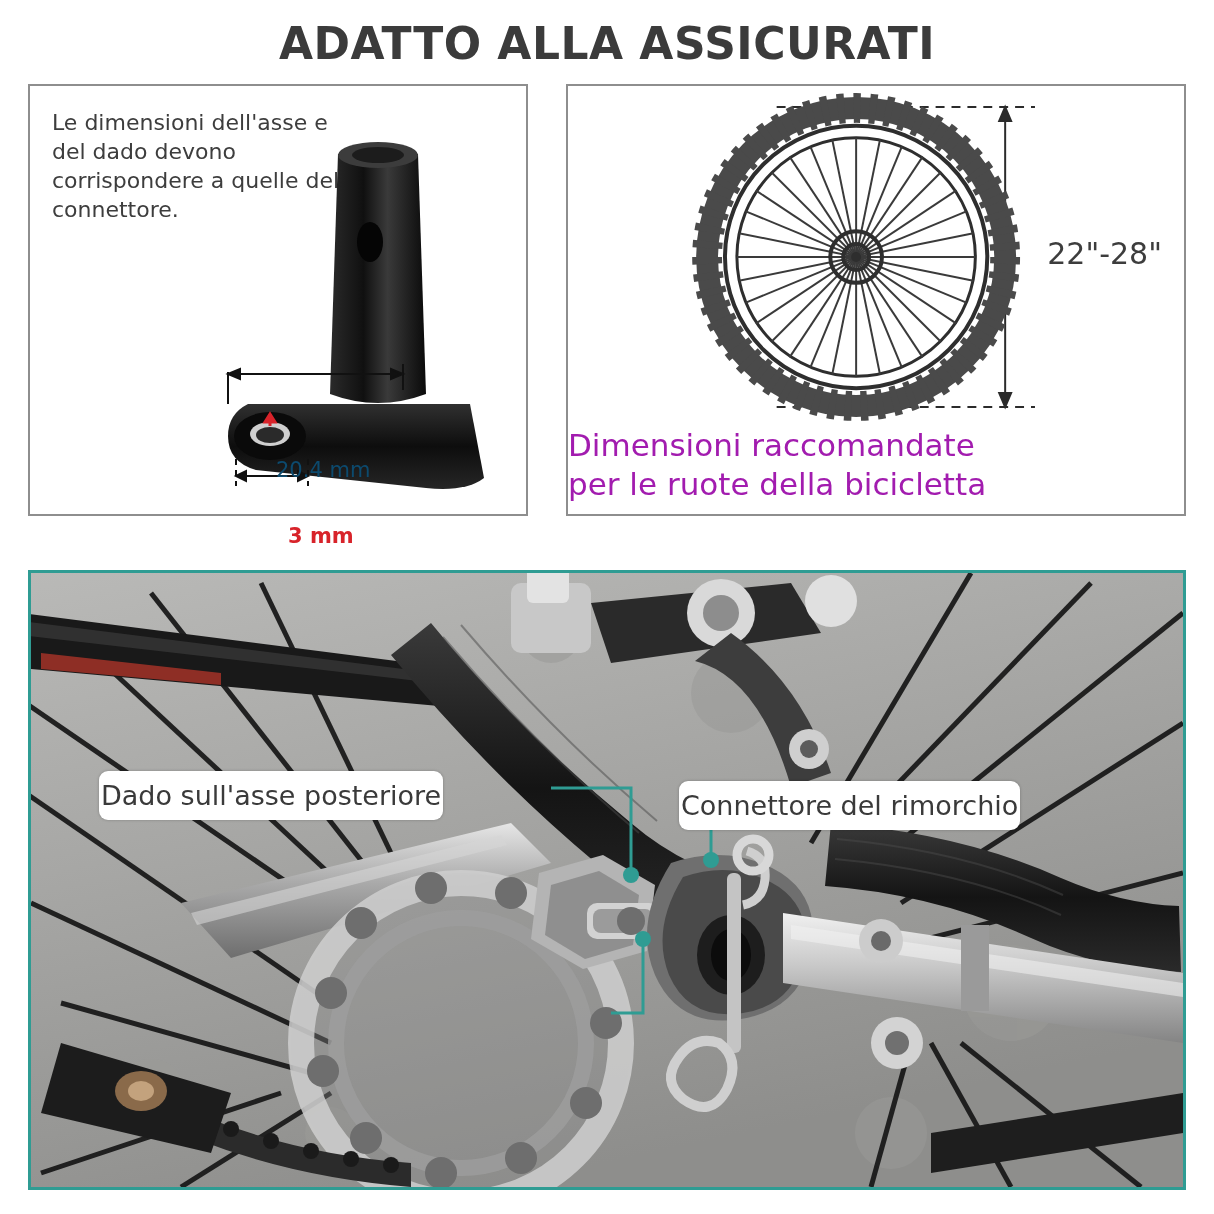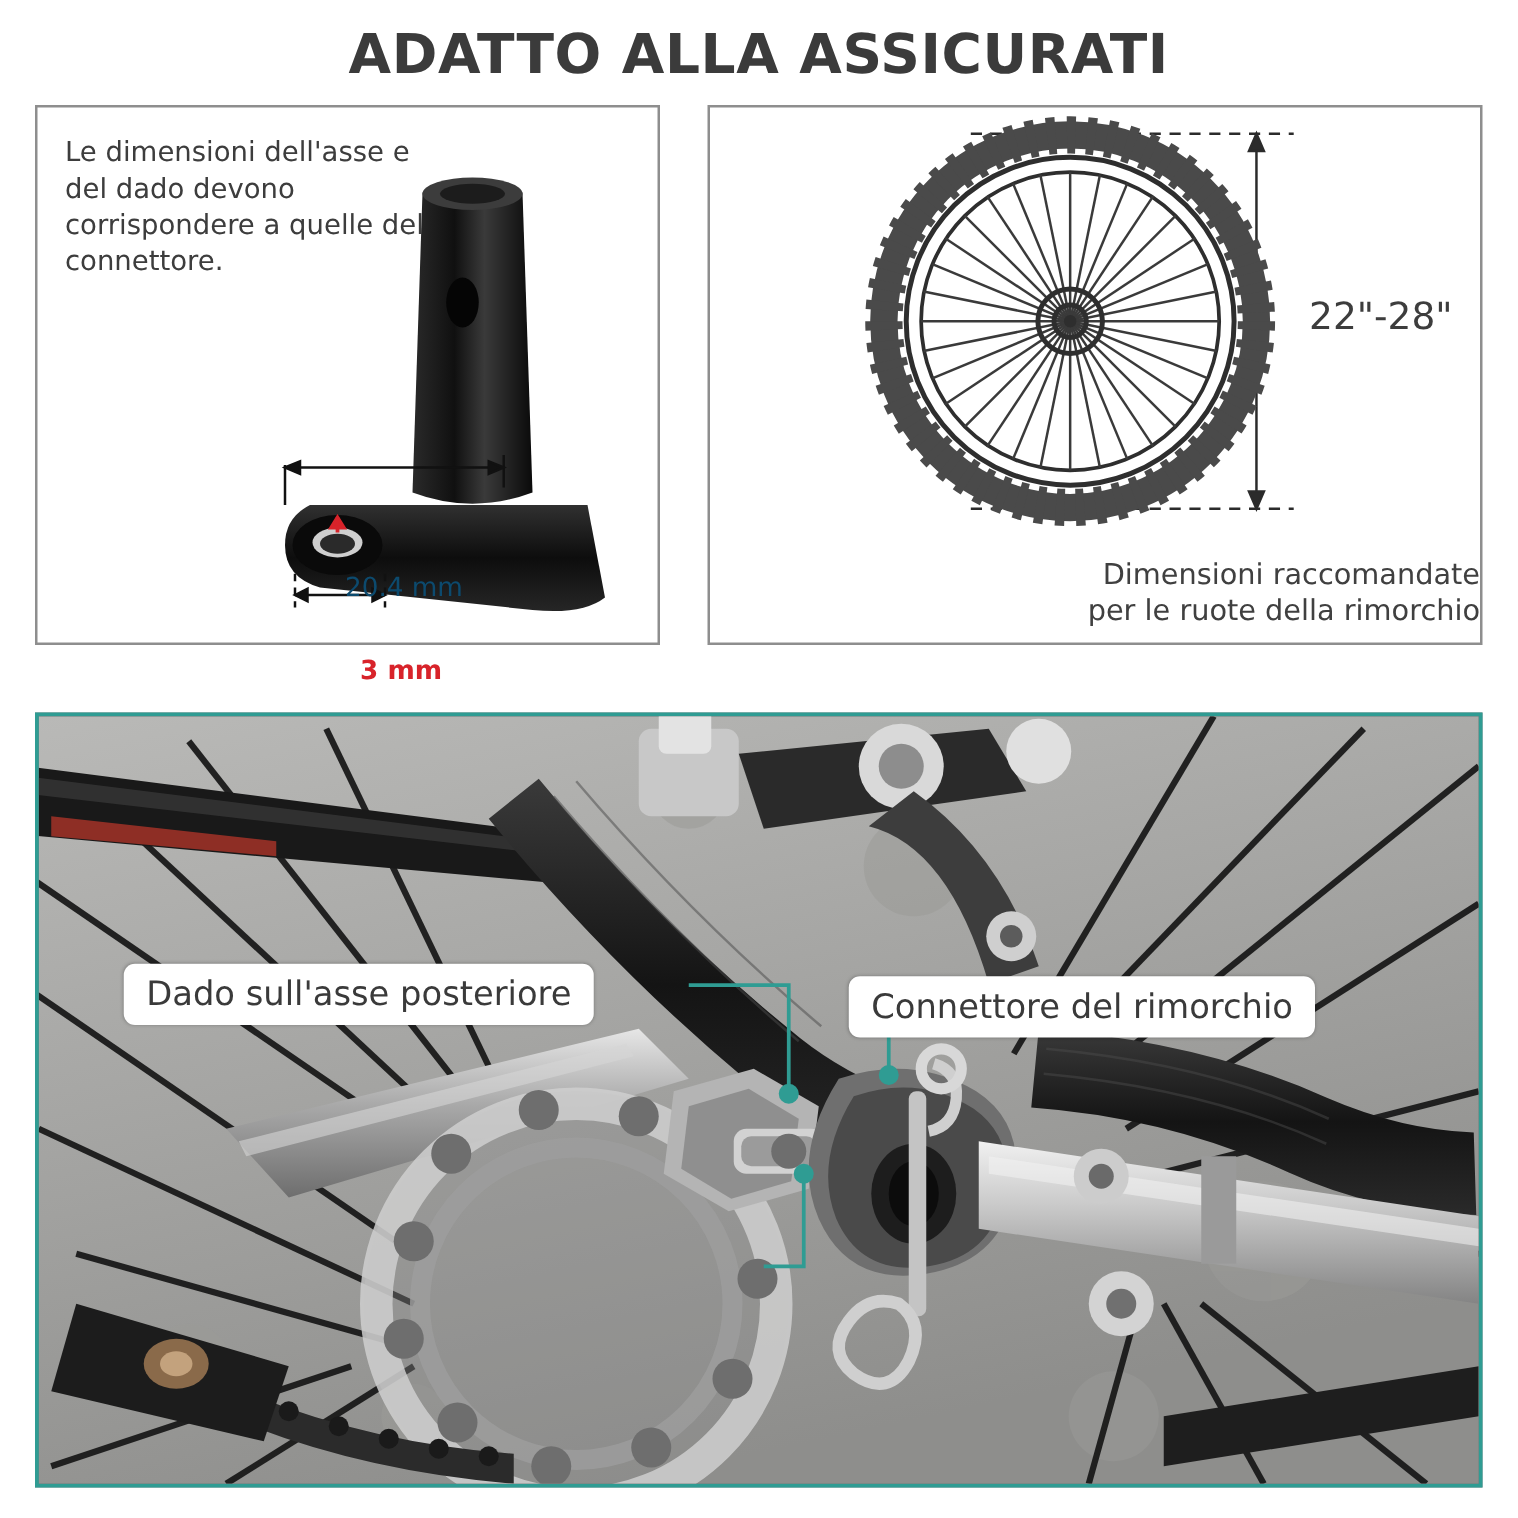--- a/index.html
+++ b/index.html
@@ -79,24 +79,24 @@
     left: 0;
     top: 6px;
     width: 100%;
     height: 330px;
   }
   .right-caption {
     position: absolute;
     left: 0;
     right: 0;
     bottom: 10px;
-    text-align: right;
-    font-size: 23px;
+    text-align: left;
+    font-size: 31px;
     line-height: 1.25;
-    color: #404040;
+    color: #a21caf;
   }
   .size-label {
     position: absolute;
     right: 22px;
     top: 150px;
     font-size: 30px;
     color: #3d3d3d;
   }
 
   
@@ -112,21 +112,21 @@
     background: #7d7d7d;
   }
   .photo-svg { position: absolute; inset: 0; width: 100%; height: 100%; }
 
   .callout {
     position: absolute;
     background: #ffffff;
     border-radius: 9px;
     font-size: 27px;
     color: #3a3a3a;
-    padding: 9px 18px;
+    padding: 9px 2px;
     white-space: nowrap;
     box-shadow: 0 0 3px rgba(0,0,0,0.25);
   }
   .callout.c1 { left: 68px; top: 198px; }
   .callout.c2 { left: 648px; top: 208px; }
   .callout.c3 { left: 12px; top: 418px; }
 </style>
 </head>
 <body>
 
@@ -238,21 +238,21 @@
         <circle cx="290" cy="165" r="26" fill="none" stroke="#2e2e2e" stroke-width="4"></circle>
         <circle cx="290" cy="165" r="13" fill="none" stroke="#2e2e2e" stroke-width="4"></circle>
         <circle cx="290" cy="165" r="5" fill="#2e2e2e"></circle>
       </svg>
     </div>
 
     <div class="size-label">22"-28"</div>
 
     <div class="right-caption">
       <div>Dimensioni raccomandate</div>
-      <div>per le ruote della rimorchio</div>
+      <div>per le ruote della bicicletta</div>
     </div>
   </div>
 </div>
 
 <div class="photo">
   <svg class="photo-svg" viewBox="0 0 1152 614" preserveAspectRatio="none">
     <defs>
       <linearGradient id="bgconc" x1="0" y1="0" x2="0.4" y2="1">
         <stop offset="0%" stop-color="#b9b9b7"></stop>
         <stop offset="45%" stop-color="#a6a6a4"></stop>

